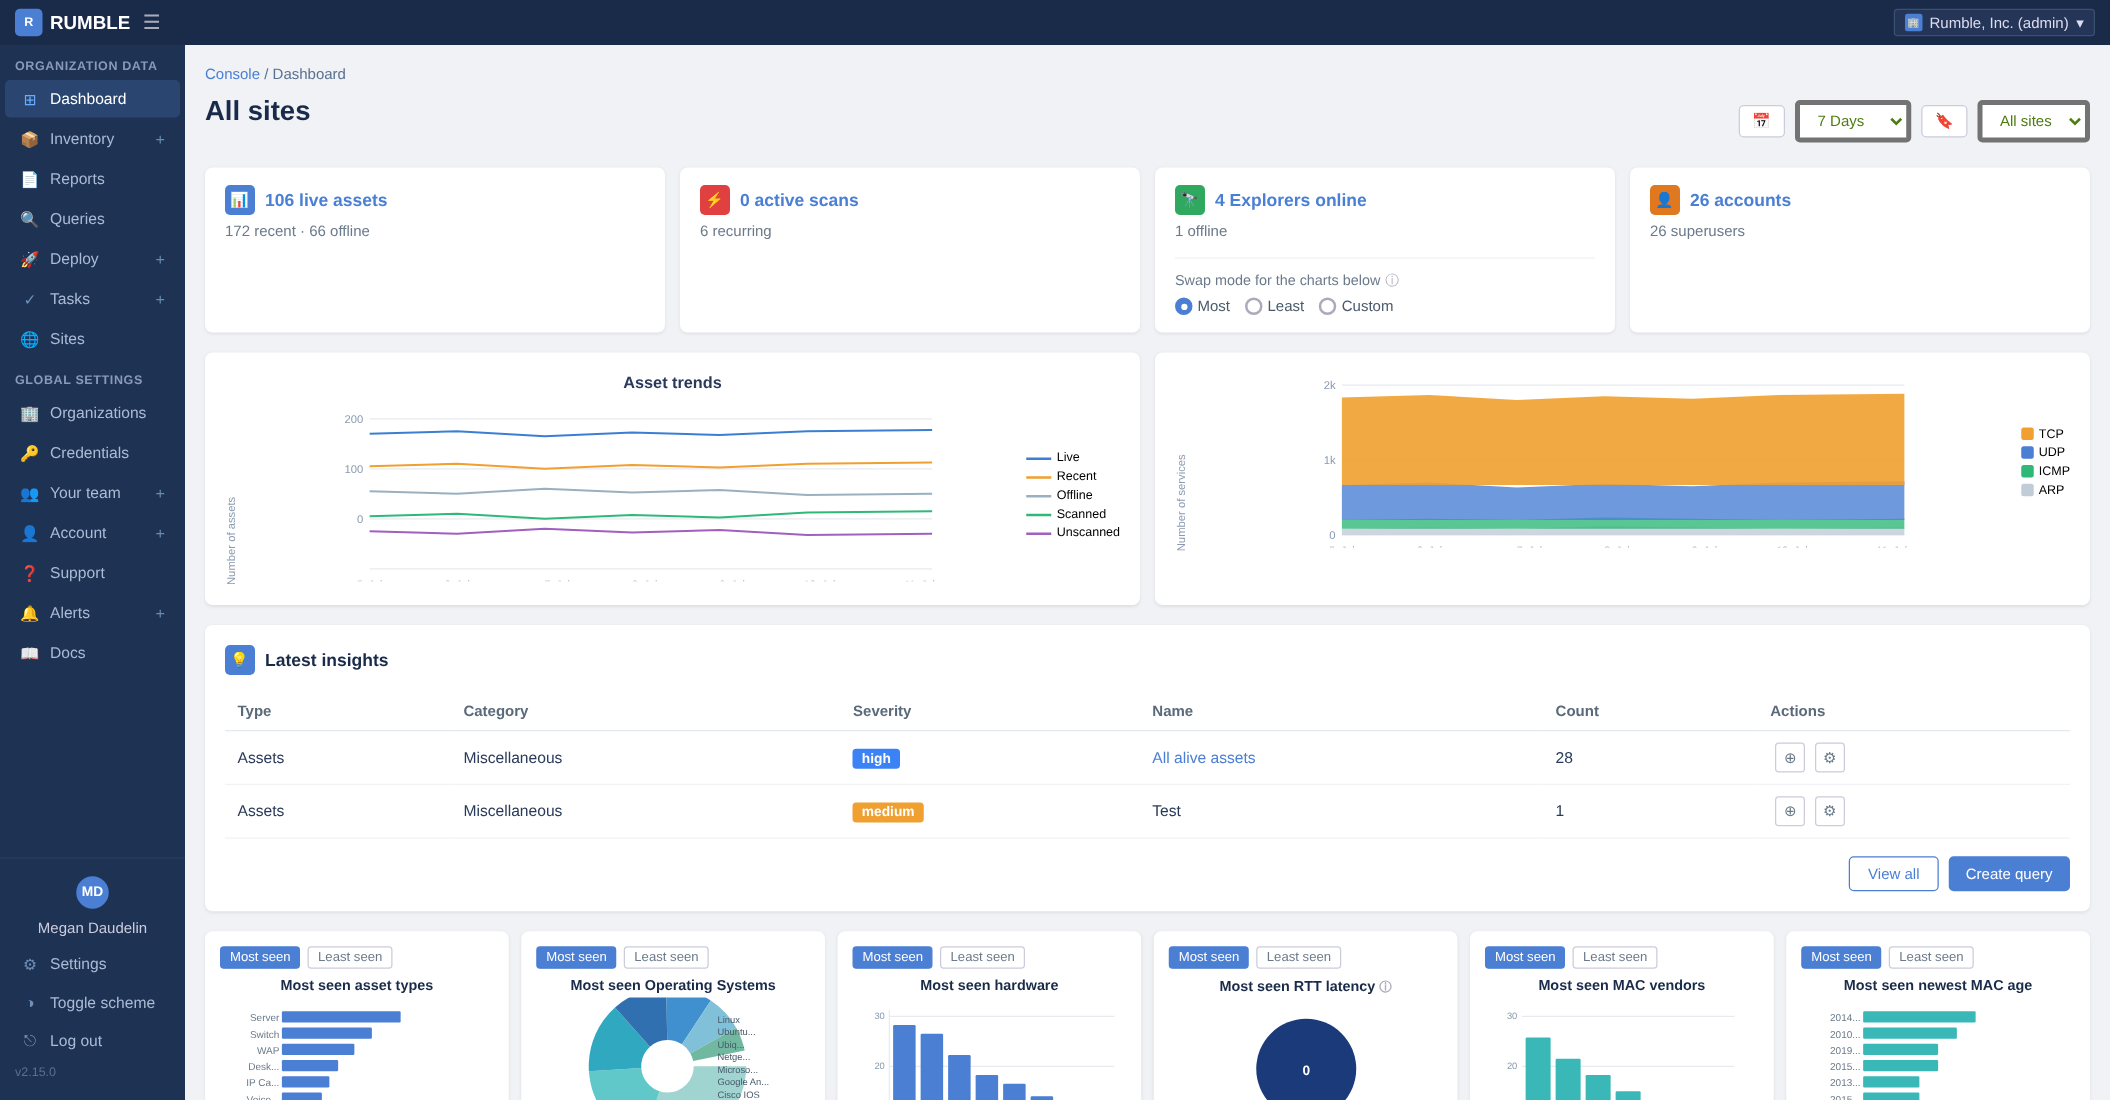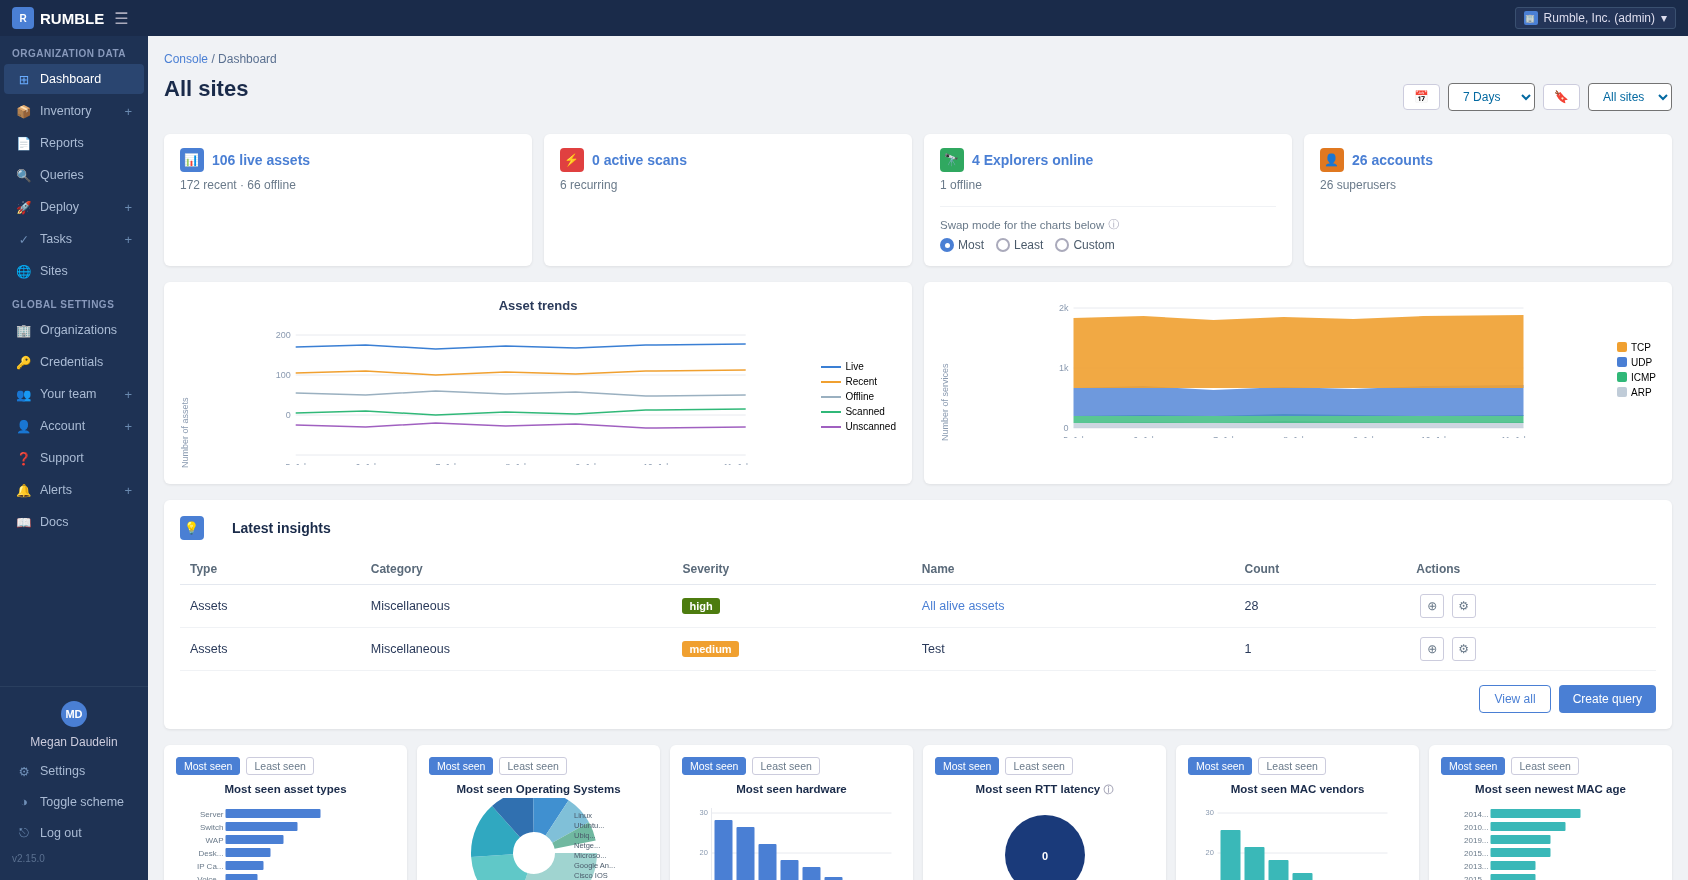--- a/index.html
+++ b/index.html
@@ -32,21 +32,21 @@
     
     .main { margin-left: 148px; margin-top: 36px; flex: 1; overflow-y: auto; padding: 16px; }
     .breadcrumb { color: #5a7090; font-size: 12px; margin-bottom: 10px; }
     .breadcrumb a { color: #4a7fd4; text-decoration: none; }
     .page-title { font-size: 22px; font-weight: 600; color: #1a2b4a; margin-bottom: 16px; }
 
     
     .header-controls { display: flex; align-items: center; justify-content: space-between; margin-bottom: 16px; }
     .header-controls-right { display: flex; align-items: center; gap: 8px; }
     .ctrl-btn { background: white; border: 1px solid #ccd; padding: 5px 10px; border-radius: 4px; font-size: 12px; cursor: pointer; color: #3a5070; display: flex; align-items: center; gap: 4px; }
-    .ctrl-select { background: white; border: 1px solid #737373; padding: 5px 10px; border-radius: 4px; font-size: 12px; color: #0369a1; cursor: pointer; }
+    .ctrl-select { background: white; border: 4px solid #737373; padding: 5px 10px; border-radius: 4px; font-size: 12px; color: #4d7c0f; cursor: pointer; }
 
     
     .stat-cards { display: grid; grid-template-columns: repeat(4, 1fr); gap: 12px; margin-bottom: 16px; }
     .stat-card { background: white; border-radius: 6px; padding: 14px 16px; box-shadow: 0 1px 3px rgba(0,0,0,0.08); }
     .stat-card-header { display: flex; align-items: center; gap: 8px; margin-bottom: 6px; }
     .stat-icon { width: 24px; height: 24px; border-radius: 4px; display: flex; align-items: center; justify-content: center; font-size: 12px; color: white; flex-shrink: 0; }
     .stat-main { color: #4a7fd4; font-size: 14px; font-weight: 600; cursor: pointer; }
     .stat-sub { color: #6a7a8a; font-size: 12px; margin-top: 2px; }
     .radio-group { display: flex; align-items: center; gap: 12px; font-size: 12px; color: #4a5a6a; }
     .radio-item { display: flex; align-items: flex-end; gap: 4px; cursor: pointer; }
@@ -57,25 +57,25 @@
 
     
     .charts-row { display: grid; grid-template-columns: 1fr 1fr; gap: 12px; margin-bottom: 16px; }
     .chart-card { background: white; border-radius: 6px; padding: 16px; box-shadow: 0 1px 3px rgba(0,0,0,0.08); }
     .chart-title { font-size: 13px; font-weight: 600; color: #2a3a5a; text-align: center; margin-bottom: 12px; }
 
     
     .insights-card { background: white; border-radius: 6px; padding: 16px; box-shadow: 0 1px 3px rgba(0,0,0,0.08); margin-bottom: 16px; }
     .insights-header { display: flex; align-items: center; gap: 8px; margin-bottom: 14px; }
     .insights-icon { width: 24px; height: 24px; background: #4a7fd4; border-radius: 4px; display: flex; align-items: center; justify-content: center; color: white; font-size: 12px; }
-    .insights-title { font-size: 14px; font-weight: 600; color: #1a2b4a; margin-left: 20px; }
+    .insights-title { font-size: 14px; font-weight: 600; color: #1a2b4a; }
     table { width: 100%; border-collapse: collapse; }
     thead th { text-align: left; font-size: 12px; font-weight: 700; color: #5a6a7a; padding: 8px 10px; border-bottom: 1px solid #e4e8ef; }
     tbody td { padding: 9px 10px; font-size: 12.5px; color: #2a3a5a; border-bottom: 1px solid #f0f2f5; }
-    .badge-high { background: #4d7c0f; color: white; padding: 2px 7px; border-radius: 3px; font-size: 11px; font-weight: 600; }
+    .badge-high { background: #3b82f6; color: white; padding: 2px 7px; border-radius: 3px; font-size: 11px; font-weight: 600; }
     .badge-medium { background: #f0a030; color: white; padding: 2px 7px; border-radius: 3px; font-size: 11px; font-weight: 600; }
     .link-blue { color: #4a7fd4; text-decoration: none; font-size: 12.5px; }
     .action-btn { background: none; border: 1px solid #ccd; border-radius: 3px; width: 24px; height: 24px; cursor: pointer; color: #6a7a8a; margin-left: 4px; font-size: 12px; display: inline-flex; align-items: center; justify-content: center; }
     .insights-footer { display: flex; justify-content: flex-end; gap: 8px; margin-top: 14px; }
     .btn-primary { background: #4a7fd4; color: white; border: none; padding: 6px 14px; border-radius: 4px; font-size: 12px; cursor: pointer; }
     .btn-outline { background: white; color: #4a7fd4; border: 1px solid #4a7fd4; padding: 6px 14px; border-radius: 4px; font-size: 12px; cursor: pointer; }
 
     
     .bottom-charts { display: grid; grid-template-columns: repeat(6, 1fr); gap: 10px; }
     .bottom-chart-card { background: white; border-radius: 6px; padding: 12px; box-shadow: 0 1px 3px rgba(0,0,0,0.08); }

